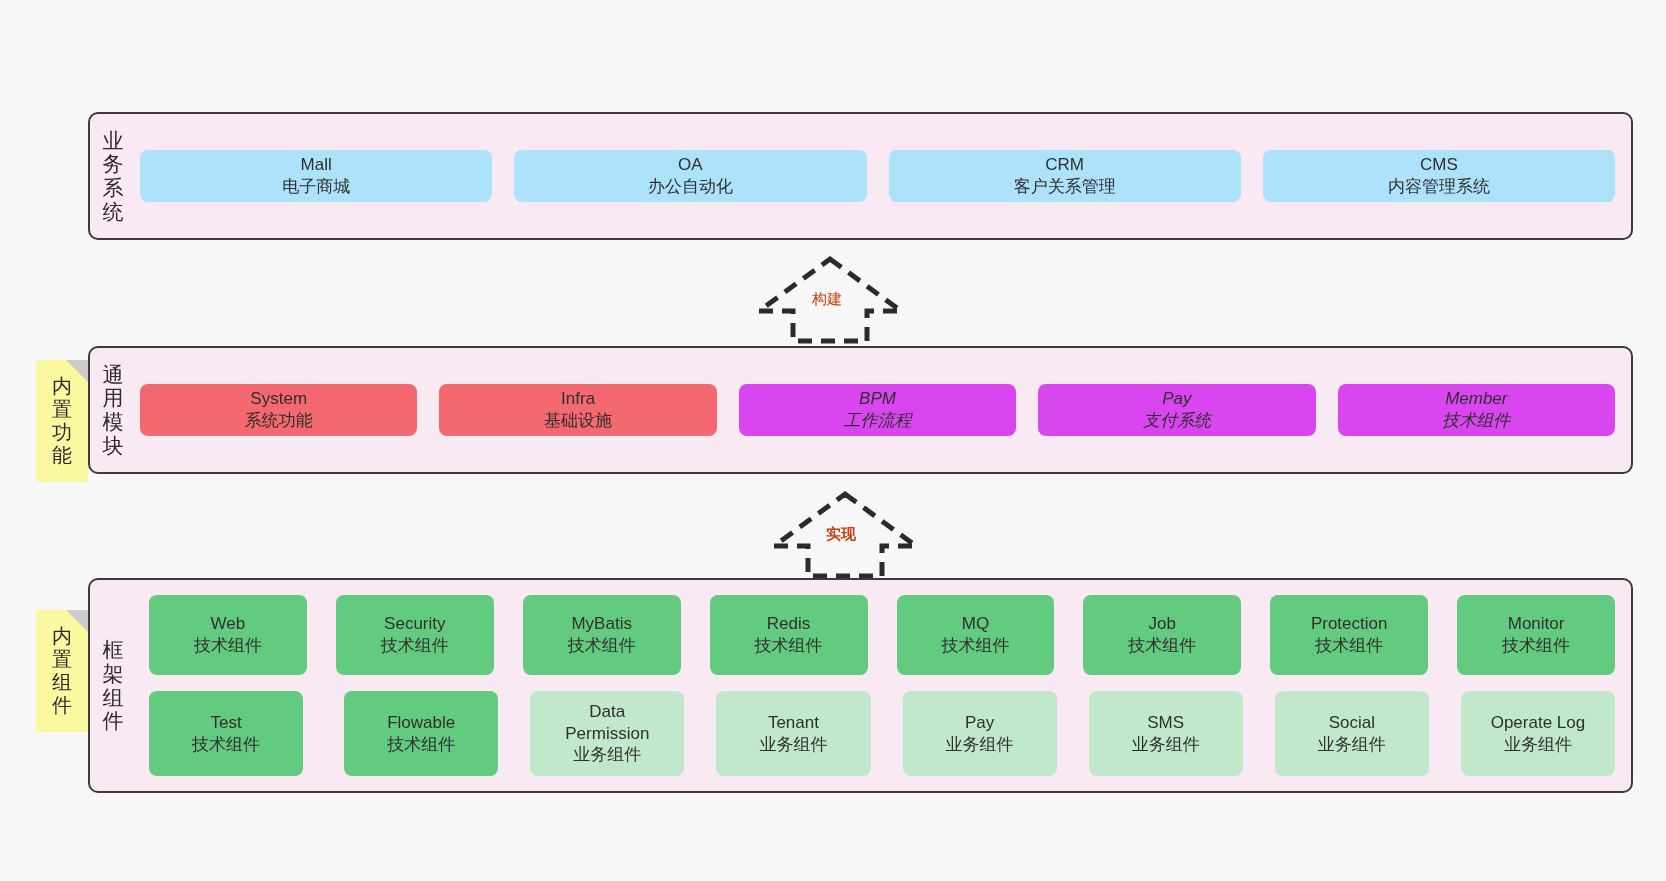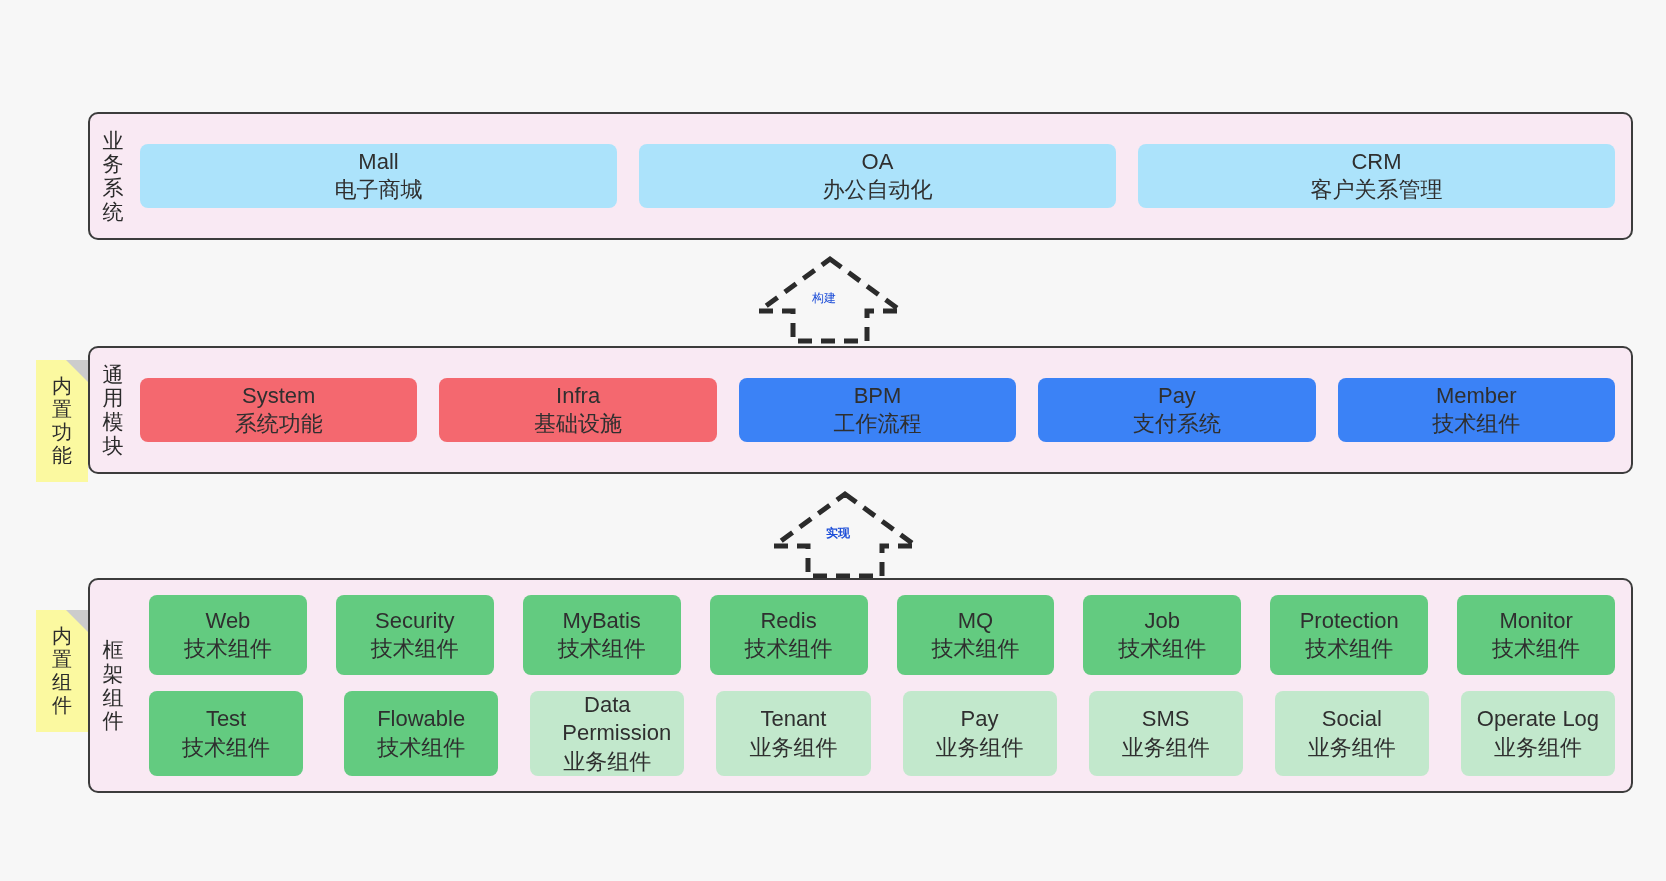--- a/index.html
+++ b/index.html
@@ -65,31 +65,31 @@
   
   .card {
     box-sizing: border-box;
     flex: 1 1 0;
     border-radius: 8px;
     display: flex;
     flex-direction: column;
     align-items: center;
     justify-content: center;
     text-align: center;
-    font-size: 22px;
+    font-size: 17px;
     line-height: 1.28;
     color: #2f2f2f;
     padding: 4px 6px;
   }
   .card .t1 { display: block; }
   .card .t2 { display: block; text-align: center; }
 
   .blue   { background: #ace3fb; }
   .red    { background: #f4686f; }
-  .pink   { background: #3b82f6; }
+  .pink   { background: #d946ef; font-style: italic; }
   .green  { background: #63cb80; margin-left: 9px; }
   .lgreen { background: #c2e8cc; }
 
   
   .note {
     position: absolute;
     box-sizing: border-box;
     background: #fbf9a0;
     color: #2b2b2b;
     font-size: 20px;
@@ -108,22 +108,22 @@
     width: 0;
     height: 0;
     border-left: 22px solid transparent;
     border-top: 22px solid #cccccc;
   }
 
   
   .arrow { position: absolute; }
   .arrow-text {
     position: absolute;
-    font-size: 12px;
-    color: #1d4ed8;
+    font-size: 15px;
+    color: #c2410c;
     white-space: nowrap;
   }
 </style>
 </head>
 <body>
 
 <div class="canvas">
 
   <div class="layer" id="layer-business" style="left:88px; top:112px; width:1545px; height:128px;">
     <div class="layer-label">
@@ -139,20 +139,24 @@
           <span class="t2">电子商城</span>
         </div>
         <div class="card blue">
           <span class="t1">OA</span>
           <span class="t2">办公自动化</span>
         </div>
         <div class="card blue">
           <span class="t1">CRM</span>
           <span class="t2">客户关系管理</span>
         </div>
+        <div class="card blue">
+          <span class="t1">CMS</span>
+          <span class="t2">内容管理系统</span>
+        </div>
       </div>
     </div>
   </div>
 
   <svg class="arrow" style="left:755px; top:255px; width:150px; height:90px;" viewBox="0 0 150 90">
     <polygon points="75,4 146,56 112,56 112,86 38,86 38,56 4,56" fill="none" stroke="#2b2b2b" stroke-width="5" stroke-dasharray="14 9" stroke-linejoin="miter"></polygon>
   </svg>
   <div class="arrow-text" style="left:812px; top:290px;">构建</div>
 
   <div class="note" style="left:36px; top:360px; width:52px; height:122px;">

